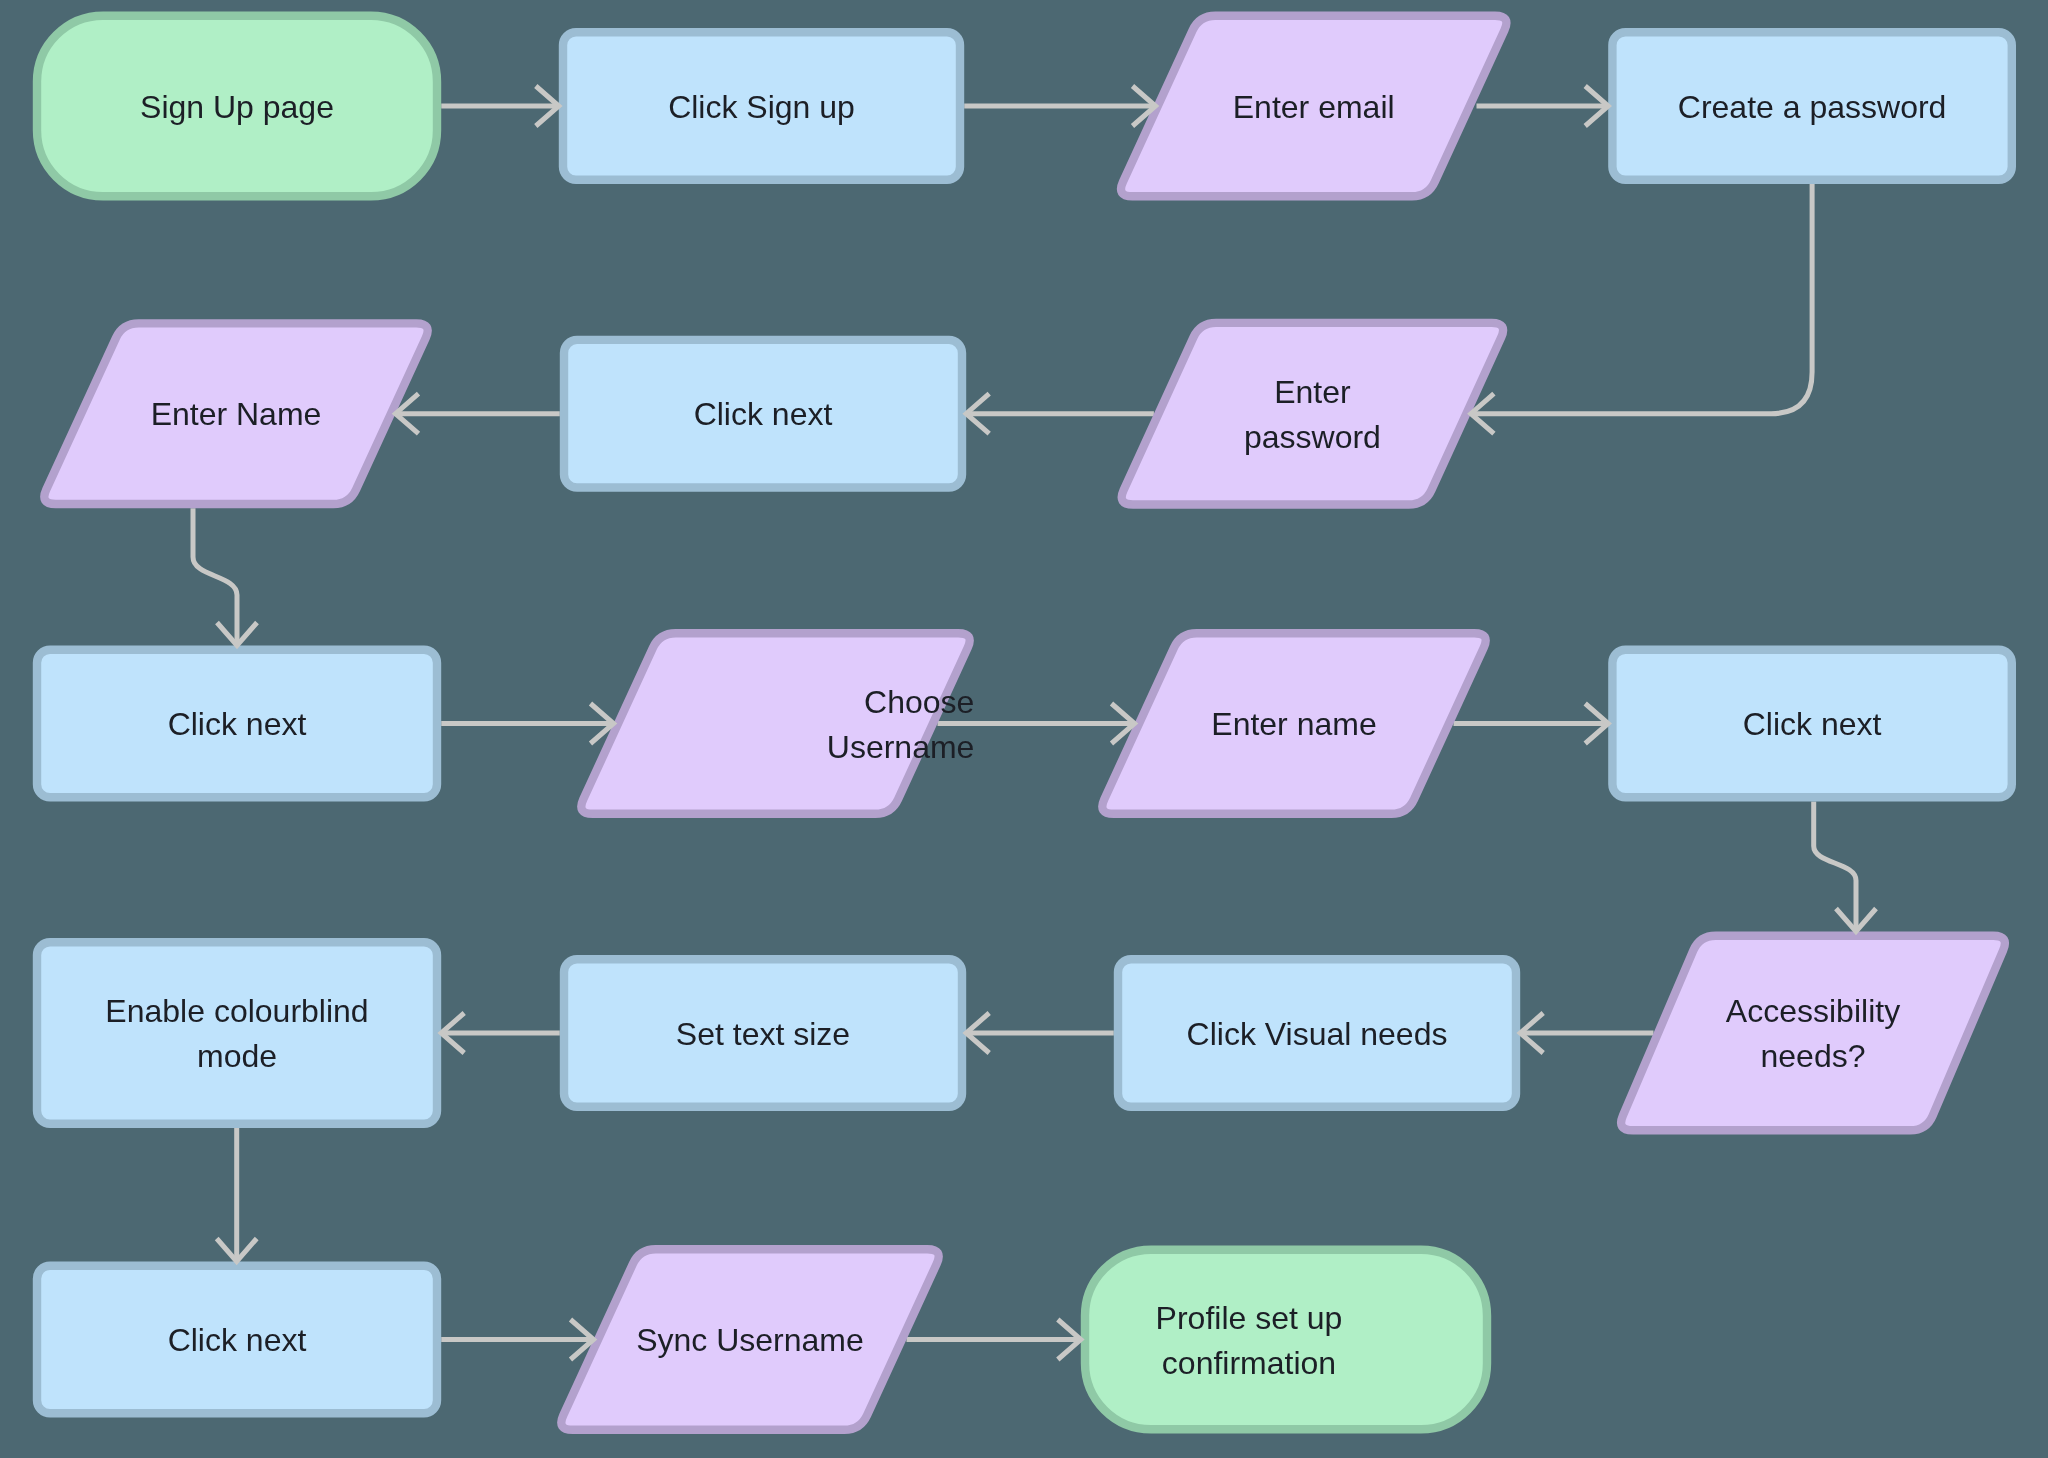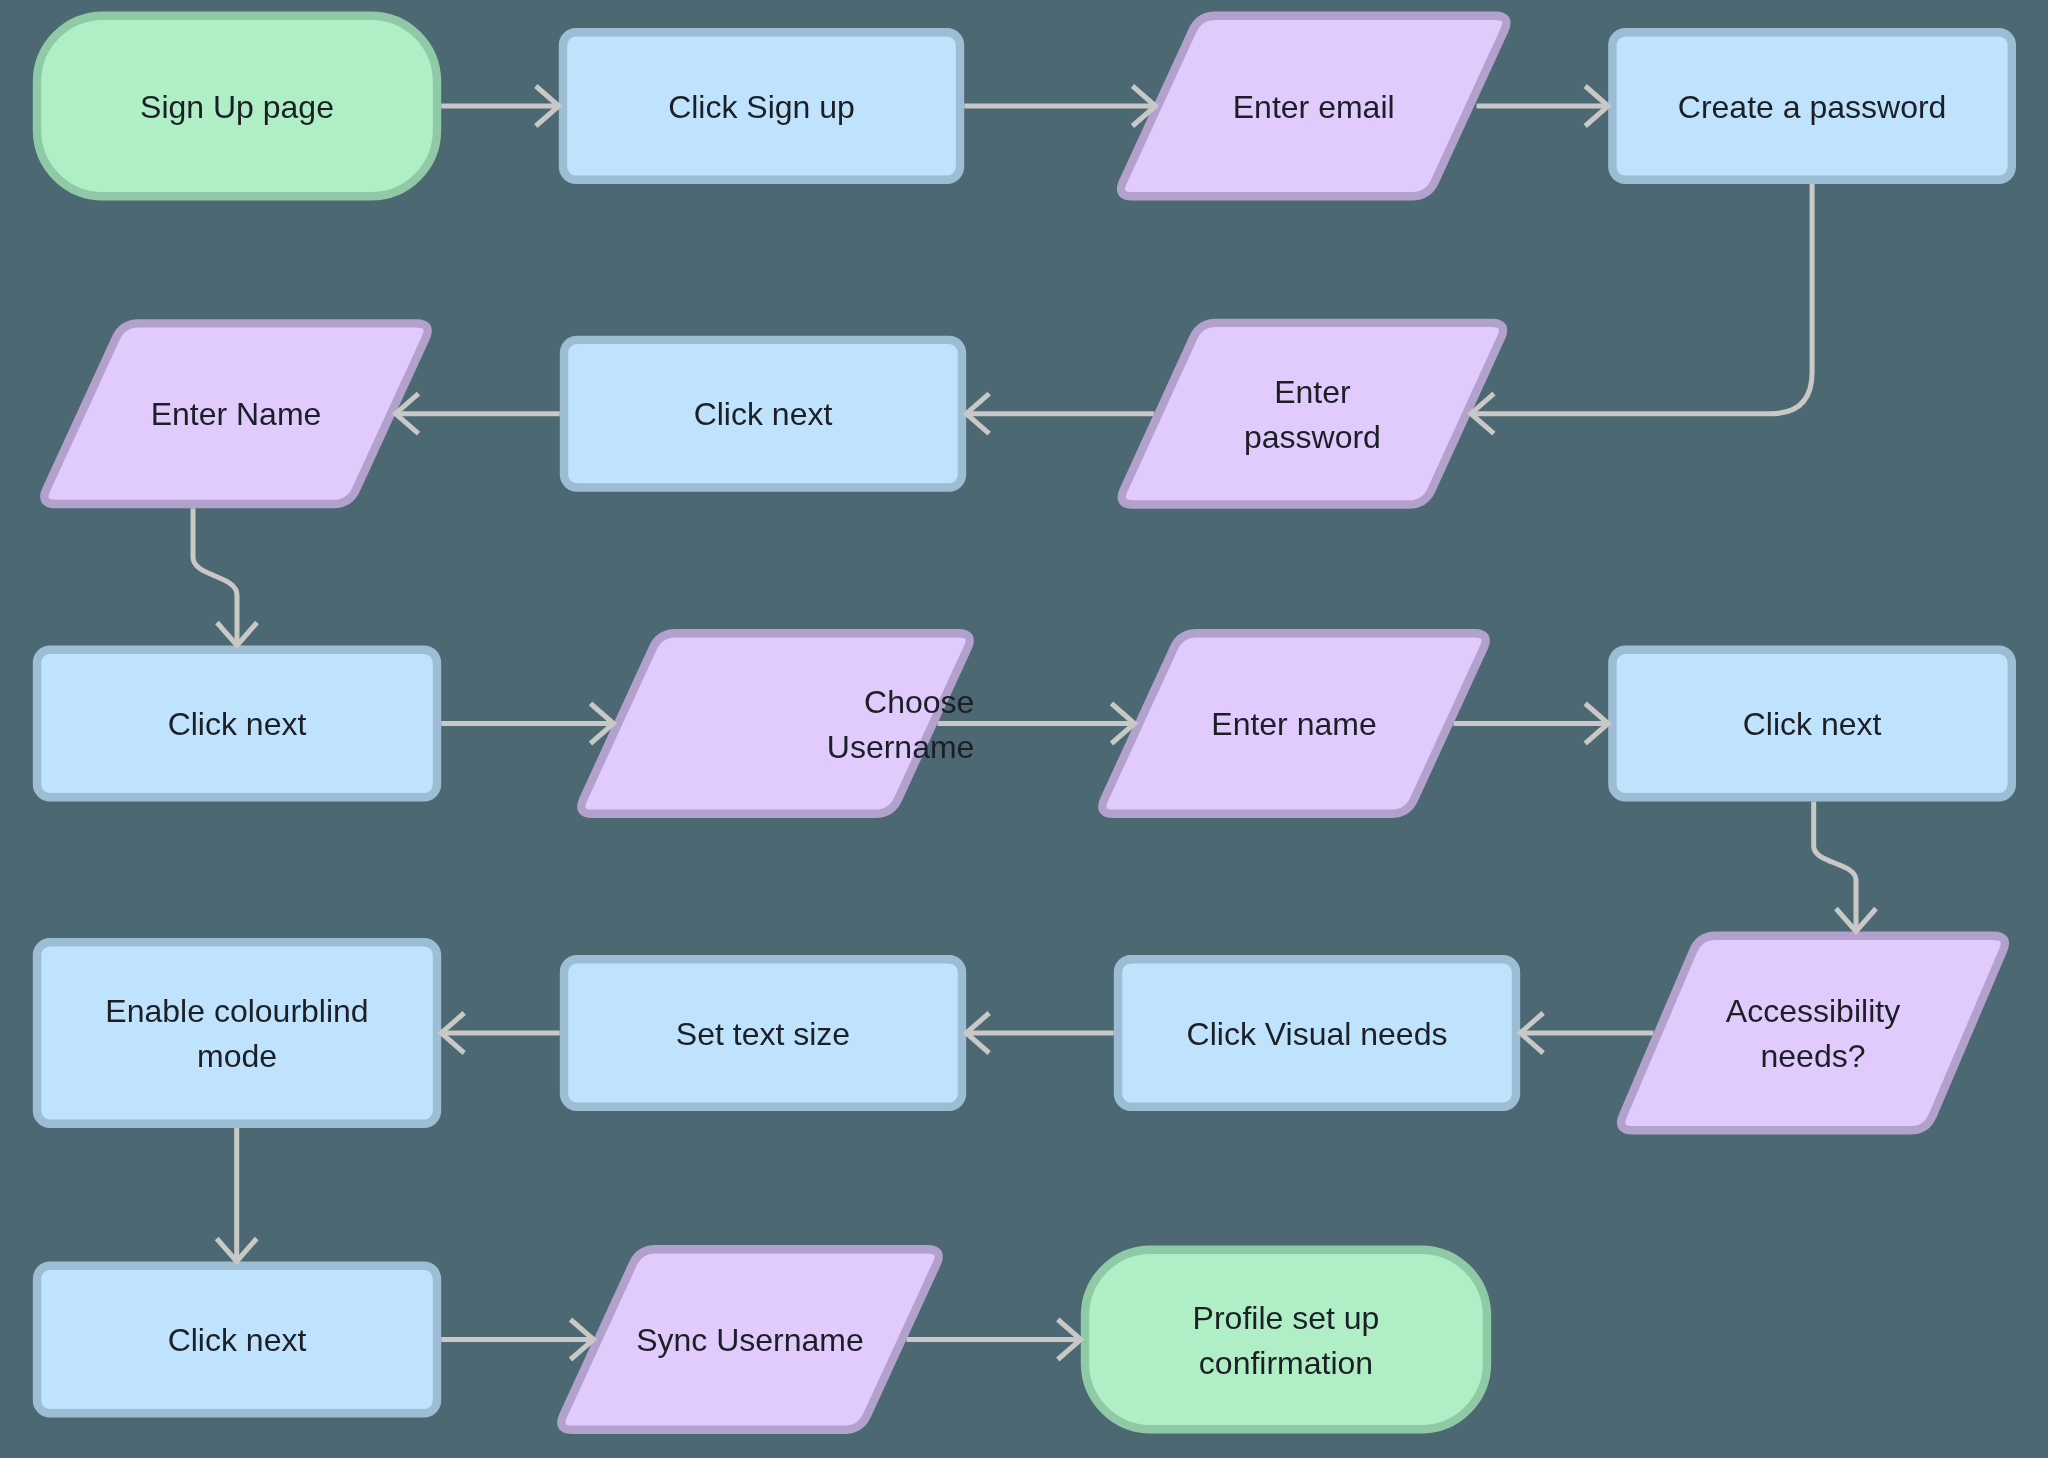--- a/index.html
+++ b/index.html
@@ -136,18 +136,18 @@
       <div class="nodetext" style="left: 37px; top: 942.2px; width: 400px; height: 181.6px;">
         <span>Enable colourblind</span>
         <span>mode</span>
       </div>
       <div class="nodetext" style="left: 37px; top: 1265.7px; width: 400px; height: 147.6px;">
         <span>Click next</span>
       </div>
       <div class="nodetext" style="left: 556.6px; top: 1249.2px; width: 386.8px; height: 180.6px;">
         <span>Sync Username</span>
       </div>
-      <div class="nodetext" style="left: 1085px; top: 1249.7px; width: 402px; height: 179.6px;">
+      <div class="nodetext" style="left: 1048px; top: 1249.7px; width: 402px; height: 179.6px;">
         <span>Profile set up</span>
         <span>confirmation</span>
       </div>
     </div>
 </div>
 
 </body></html>

